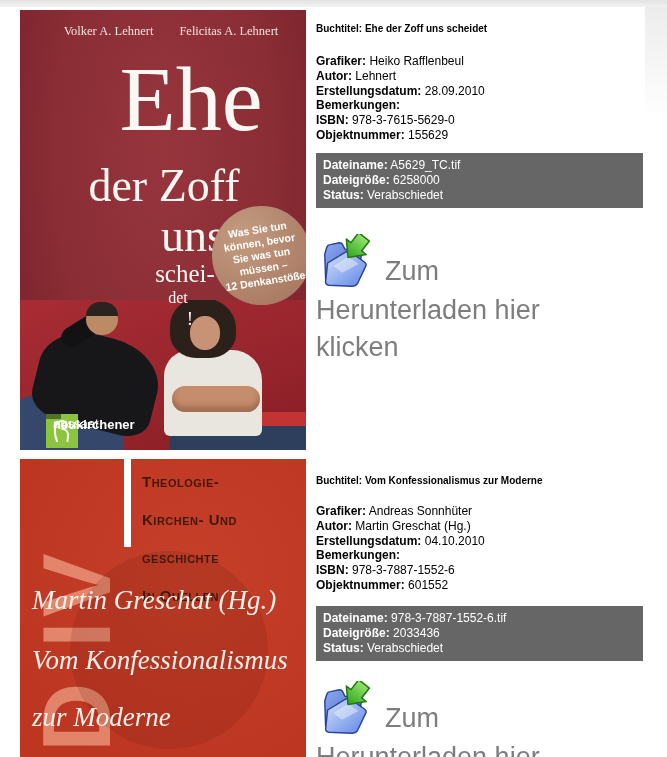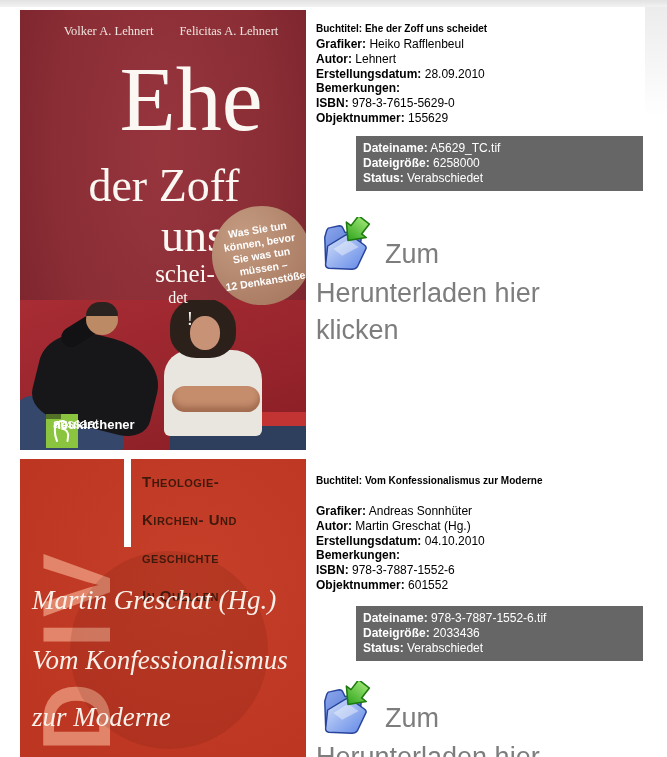--- a/index.html
+++ b/index.html
@@ -91,25 +91,25 @@
   .c2-editor { top: 126px; }
   .c2-t1 { top: 186px; }
   .c2-t2 { top: 243px; font-family: Liberation Serif, serif; }
 
   
   .col { position: absolute; left: 316px; width: 327px; color: #000; }
   .col1 { top: 0; }
   .col2 { top: 459px; }
   .btitle { margin-top: 20px; font-size: 10px; font-weight: bold; line-height: 17px; }
   .col2 .btitle { margin-top: 13px; }
-  .fields { font-size: 12px; line-height: 14.8px; }
+  .fields { margin-top: 17px; font-size: 12px; line-height: 14.8px; }
   .col2 .fields { margin-top: 15px; }
   .fl { font-weight: bold; }
   .filebox { margin-top: 10px; background: #666666; color: #fff; padding: 5px 7px;
-    font-size: 12px; line-height: 15px; margin-left: 40px; }
+    font-size: 12px; line-height: 15px; }
   .col2 .filebox { margin-top: 13px; }
   .filebox .fl { color: #fff; }
   .download { display: block; margin-top: 26px; width: 255px; color: #7d7d7d;
     font-size: 27px; line-height: 37px; text-decoration: none; cursor: pointer; }
   .col2 .download { margin-top: 20px; }
   .dlicon { display: inline-block; width: 62px; height: 58px; vertical-align: -12px; margin-right: 7px; }
 </style>
 </head>
 <body>
 

